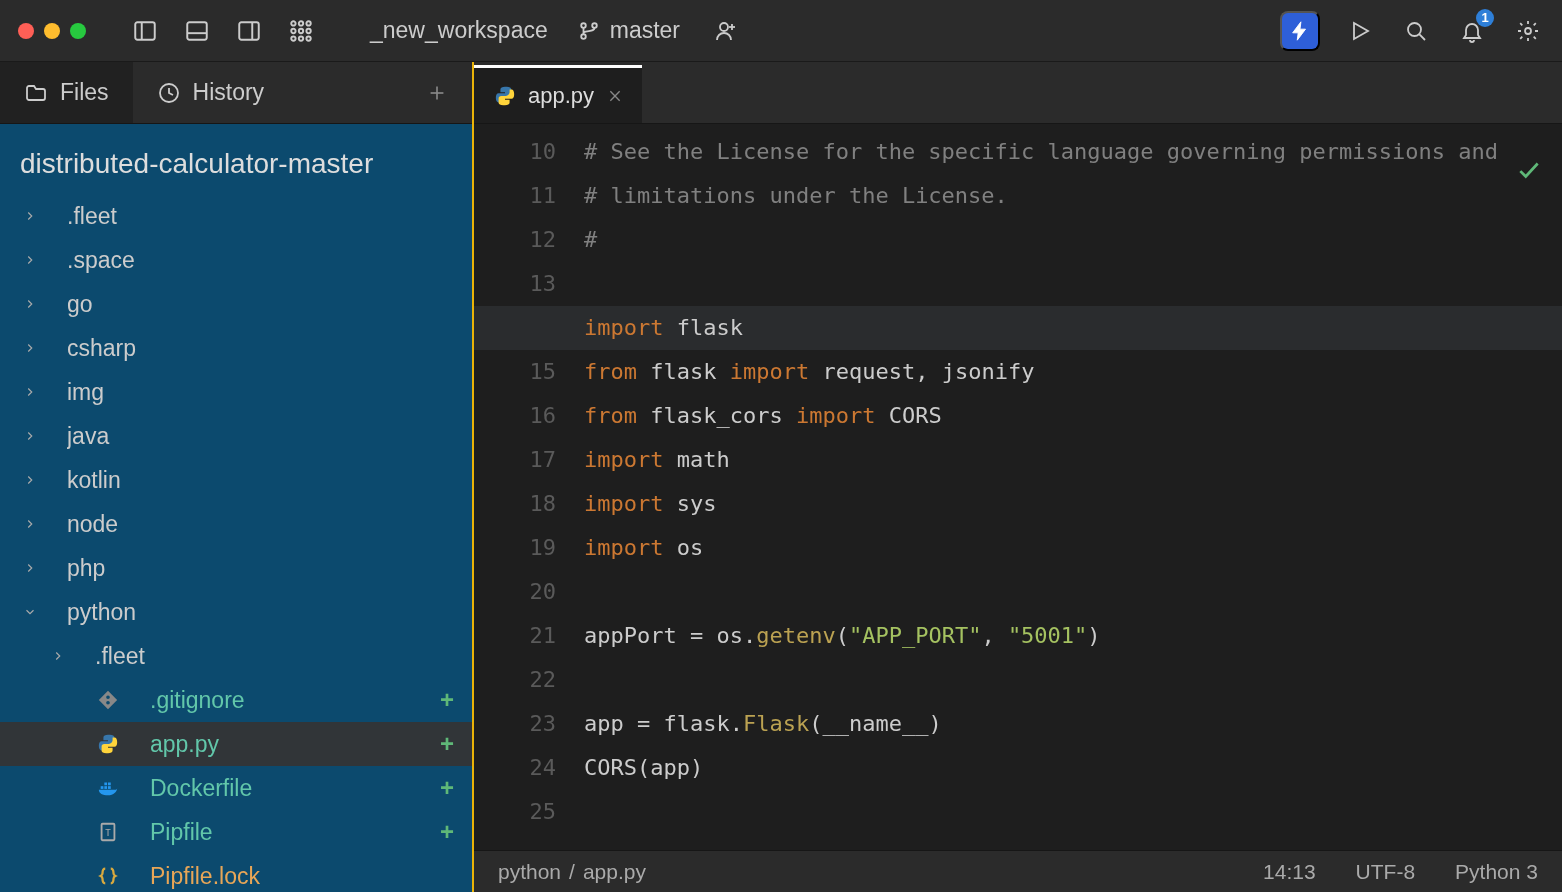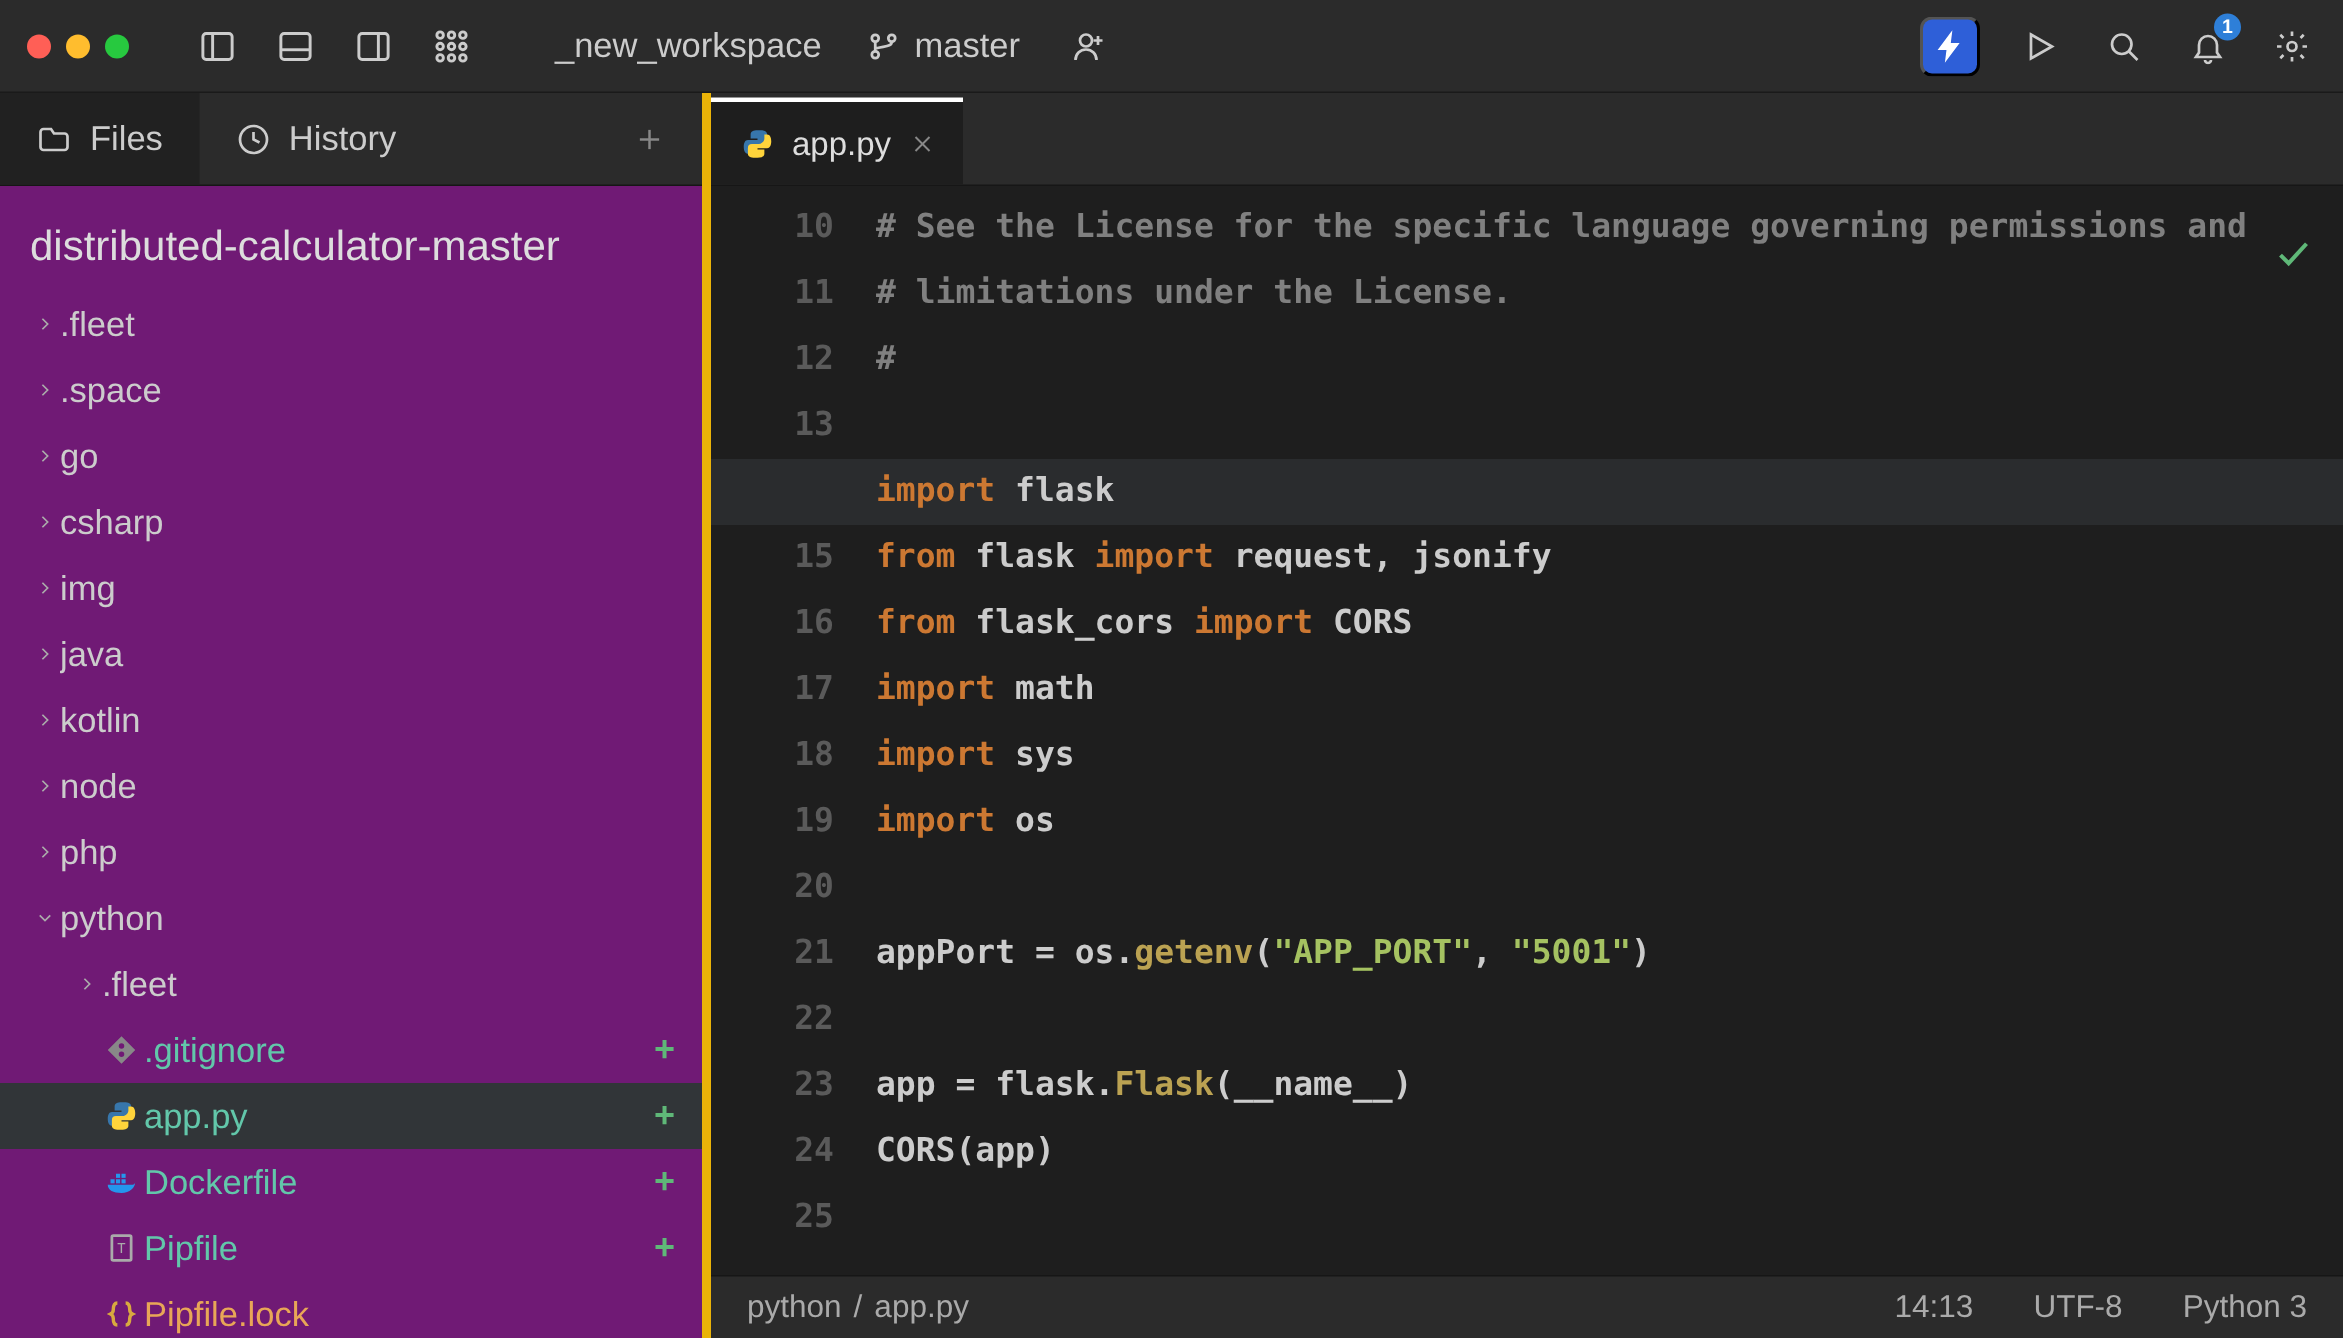--- a/index.html
+++ b/index.html
@@ -33,50 +33,50 @@
 .titlebar-center .ws-item { display: flex; align-items: center; gap: 10px; }
 .titlebar-right { margin-left: auto; display: flex; align-items: center; gap: 24px; }
 .icon-btn { background: none; border: none; color: #ccc; cursor: pointer; display: flex; align-items: center; justify-content: center; padding: 4px; }
 .icon-btn svg { width: 24px; height: 24px; stroke: #ccc; fill: none; stroke-width: 1.8; }
 .bolt-btn { background: #2e5fd8; border-radius: 8px; width: 40px; height: 40px; display: flex; align-items: center; justify-content: center; }
 .bolt-btn svg { stroke: #fff; fill: #fff; }
 .badge-wrap { position: relative; }
 .badge { position: absolute; top: -6px; right: -6px; background: #2e7fd8; color: #fff; font-size: 13px; border-radius: 10px; min-width: 18px; height: 18px; display: flex; align-items: center; justify-content: center; padding: 0 4px; font-weight: 600; }
 
 .main { flex: 1; display: flex; min-height: 0; }
-.sidebar { width: 474px; background: #701a75; display: flex; flex-direction: column; border-right: 6px solid #eab308; }
+.sidebar { width: 474px; background: #0c4a6e; display: flex; flex-direction: column; border-right: 2px solid #eab308; }
 .sidebar-tabs { height: 62px; display: flex; align-items: center; background: #2b2b2b; border-bottom: 1px solid #161616; }
 .sb-tab { display: flex; align-items: center; gap: 12px; height: 100%; padding: 0 24px; font-size: 23px; color: #ccc; cursor: pointer; }
 .sb-tab.active { background: #212121; }
 .sb-tab svg { width: 24px; height: 24px; stroke: #ccc; fill: none; stroke-width: 1.8; }
 .sb-add { margin-left: auto; margin-right: 20px; color: #888; }
 .sb-add svg { width: 22px; height: 22px; stroke: #888; }
 
 .tree { flex: 1; overflow: auto; padding-top: 14px; font-size: 23px; }
 .tree-root { font-weight: 400; color: #ddd; padding: 10px 14px 14px 20px; font-size: 28px; }
-.tree-item { display: flex; align-items: center; height: 44px; padding-left: 22px; gap: 2px; cursor: pointer; color: #ccc; }
+.tree-item { display: flex; align-items: center; height: 44px; padding-left: 22px; gap: 29px; cursor: pointer; color: #ccc; }
 .tree-item.selected { background: #313538; }
 .tree-item .chevron { width: 16px; display: inline-flex; justify-content: center; }
 .tree-item .chevron svg { width: 14px; height: 14px; stroke: #aaa; fill: none; stroke-width: 2; }
 .tree-item .icon { width: 26px; display: inline-flex; justify-content: center; }
 .tree-item .icon svg { width: 22px; height: 22px; }
 .tree-item .label { flex: 1; white-space: nowrap; overflow: hidden; text-overflow: ellipsis; }
 .tree-item .status-dot { color: #5fb878; font-size: 24px; font-weight: 600; margin-right: 18px; }
 .tree-item.nested { padding-left: 50px; }
 .tree-item.vcs-new .label { color: #62c7aa; }
 .tree-item.vcs-mod .label { color: #e8a657; }
 
 .editor-pane { flex: 1; display: flex; flex-direction: column; background: #1e1e1e; min-width: 0; }
 .editor-tabs { height: 62px; background: #2b2b2b; display: flex; align-items: flex-end; border-bottom: 1px solid #161616; }
 .ed-tab { display: flex; align-items: center; gap: 12px; height: 58px; padding: 0 18px 0 20px; background: #1e1e1e; border-top: 3px solid #fff; font-size: 22px; color: #ddd; cursor: pointer; }
 .ed-tab .fi { width: 22px; height: 22px; }
 .ed-tab .close { color: #888; width: 18px; display: flex; align-items: center; justify-content: center; }
 .ed-tab .close svg { width: 16px; height: 16px; stroke: #888; stroke-width: 2; }
 
-.editor-body { flex: 1; display: flex; overflow: hidden; font-family: "SF Mono", Menlo, Consolas, monospace; font-size: 22px; line-height: 44px; position: relative; font-weight: bold; }
+.editor-body { flex: 1; display: flex; overflow: hidden; font-family: "SF Mono", Menlo, Consolas, monospace; font-size: 22px; line-height: 44px; position: relative; }
 .editor-gutter { width: 110px; text-align: right; color: #5a5a5a; padding-right: 28px; padding-top: 6px; user-select: none; }
 .editor-gutter .ln { height: 44px; }
 .editor-gutter .ln.current { color: #ccc; }
 .editor-code { flex: 1; padding-top: 6px; position: relative; color: #ccc; white-space: pre; }
 .editor-code .line { height: 44px; display: flex; align-items: center; }
 .editor-code .line.current { background: #2a2c2e; margin-left: -110px; padding-left: 110px; width: calc(100% + 110px); }
 .editor-check { position: absolute; top: 30px; right: 20px; color: #5fb878; }
 .editor-check svg { width: 26px; height: 26px; stroke: #5fb878; fill: none; stroke-width: 2.5; }
 
 .tok-key { color: #cc7832; }

